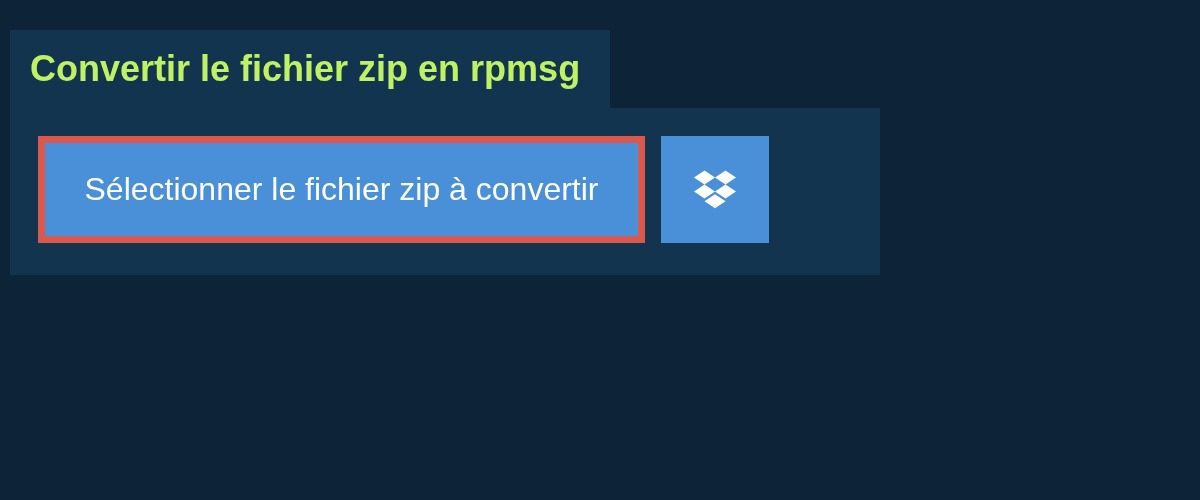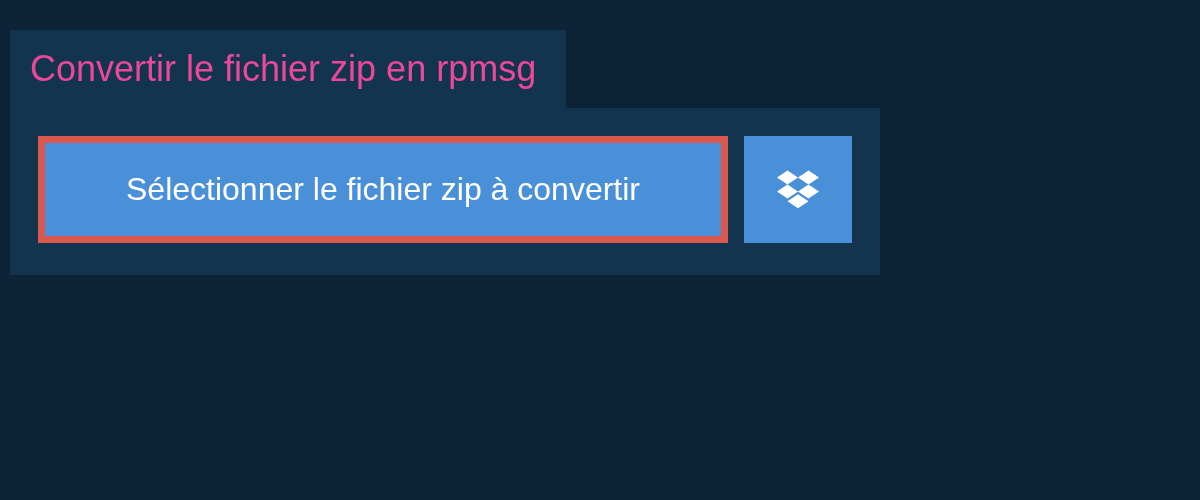--- a/index.html
+++ b/index.html
@@ -15,23 +15,23 @@
       position: relative;
     }
     .header-bar {
       background: #12344f;
       display: inline-block;
       padding: 18px 30px 18px 20px;
       margin-top: 30px;
       margin-left: 10px;
     }
     .header-title {
-      color: #ec4899;
+      color: #bef264;
       font-size: 36px;
-      font-weight: 400;
+      font-weight: 700;
     }
     .panel {
       background: #12344f;
       margin-top: 0;
       margin-left: 10px;
       width: 870px;
       padding: 28px 28px 32px 28px;
     }
     .button-row {
       display: flex;
@@ -42,21 +42,21 @@
       border: 7px solid #da584d;
       color: #ffffff;
       font-size: 32px;
       font-weight: 400;
       padding: 28px 38px;
       cursor: pointer;
       display: flex;
       align-items: center;
       justify-content: center;
       flex: 0 0 auto;
-      width: 690px;
+      width: 607px;
     }
     .dropbox-button {
       background: #4a90d9;
       border: none;
       width: 108px;
       display: flex;
       align-items: center;
       justify-content: center;
       cursor: pointer;
     }

